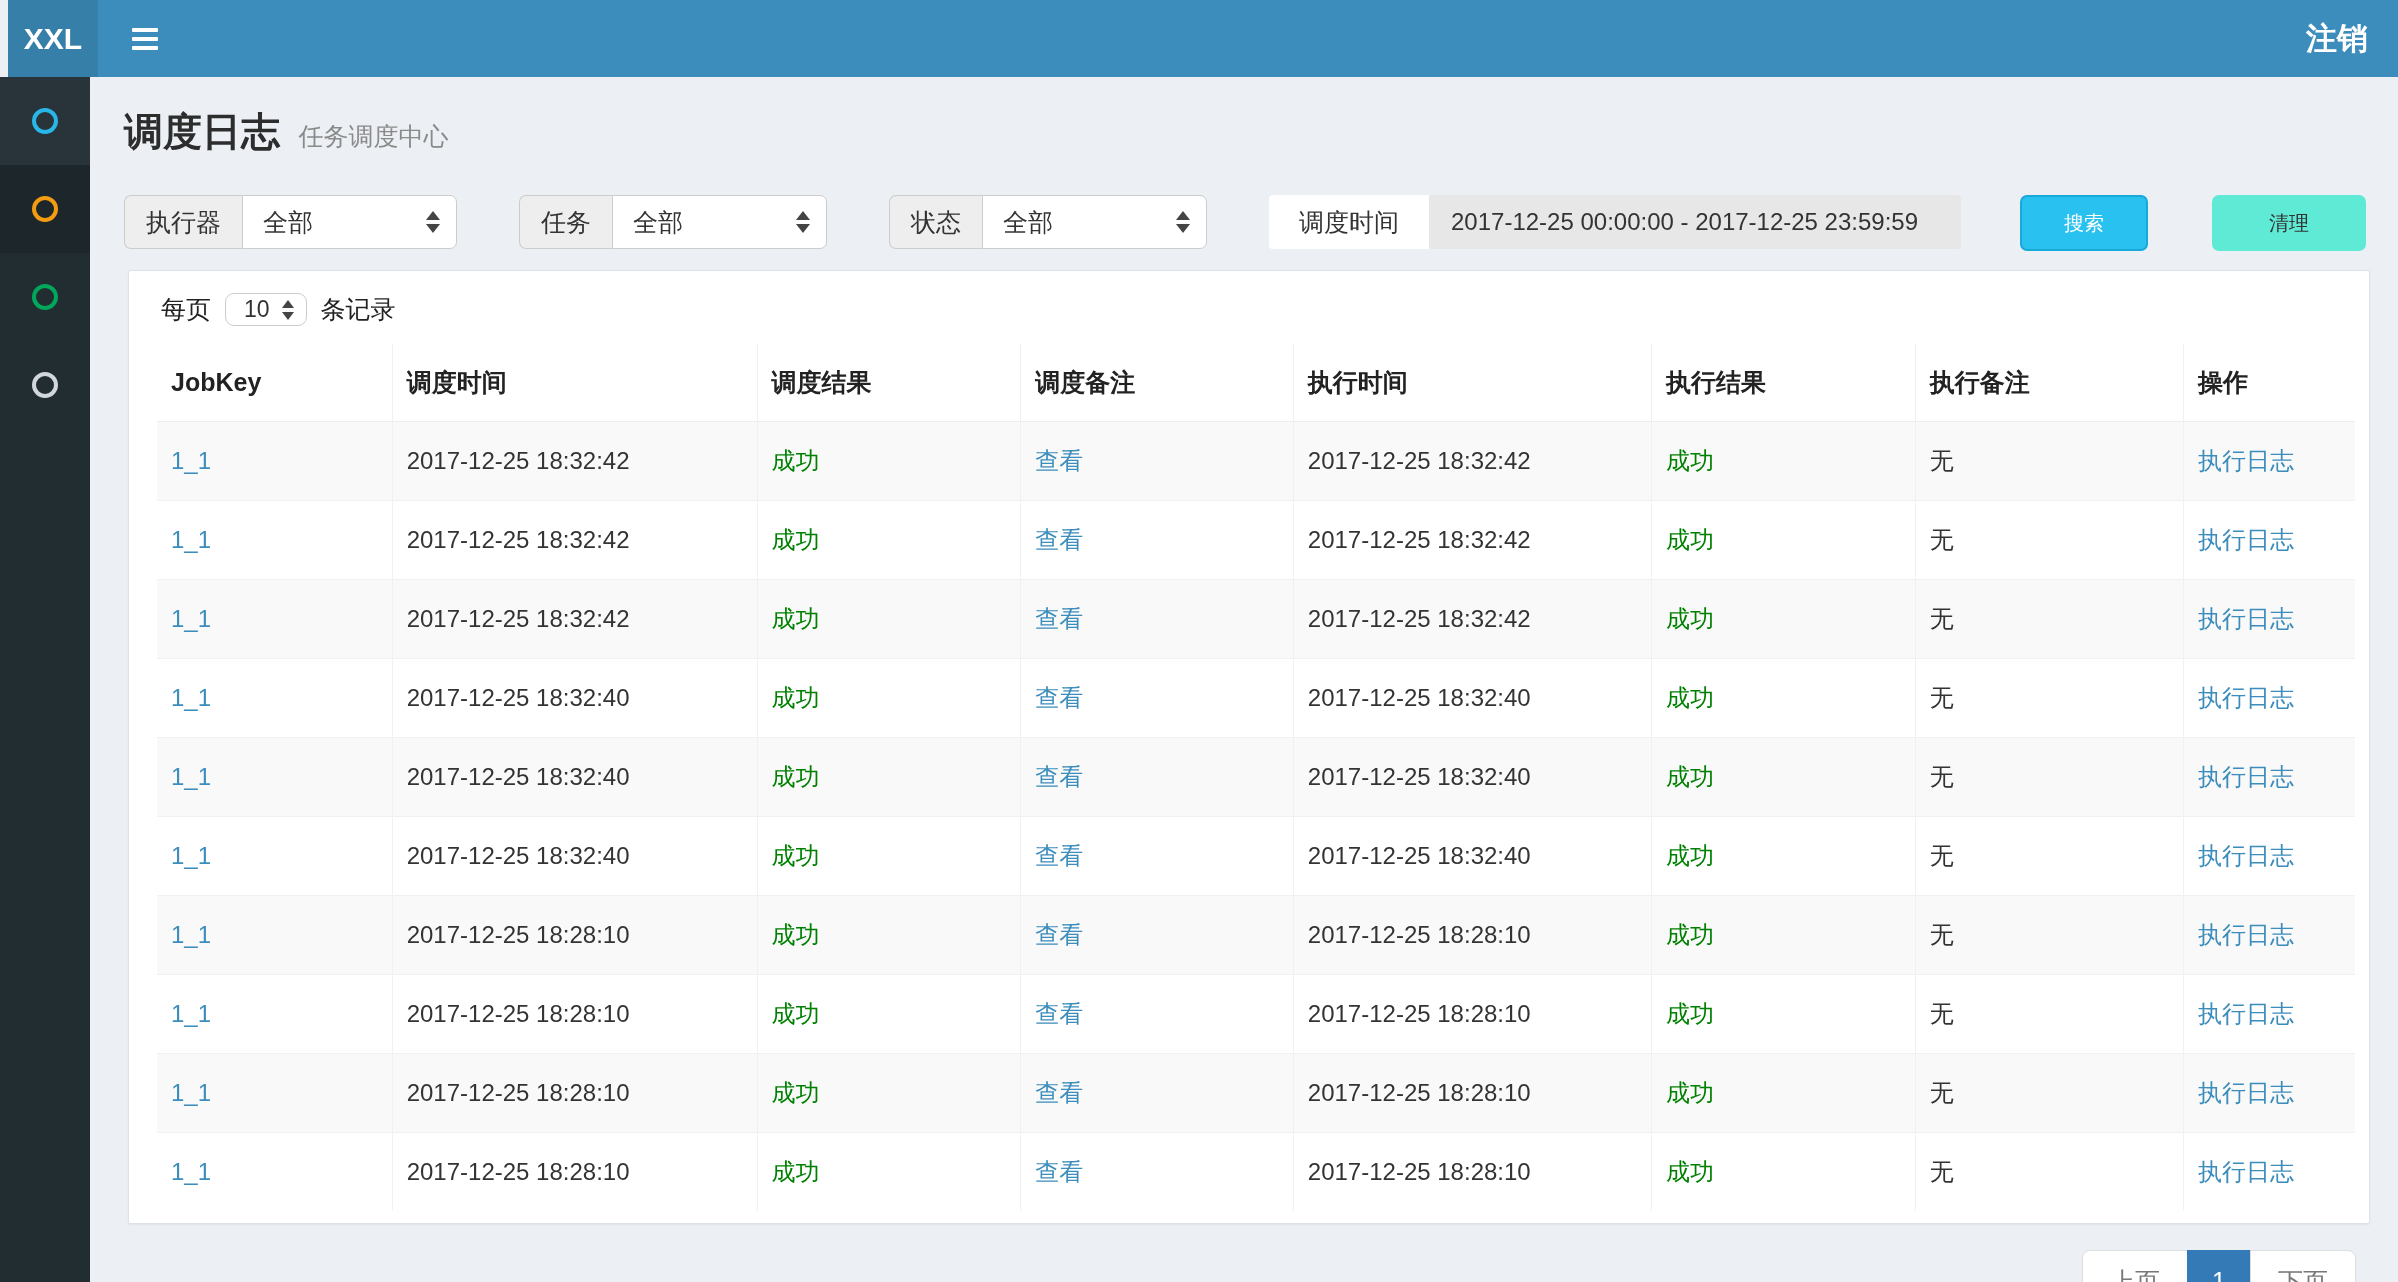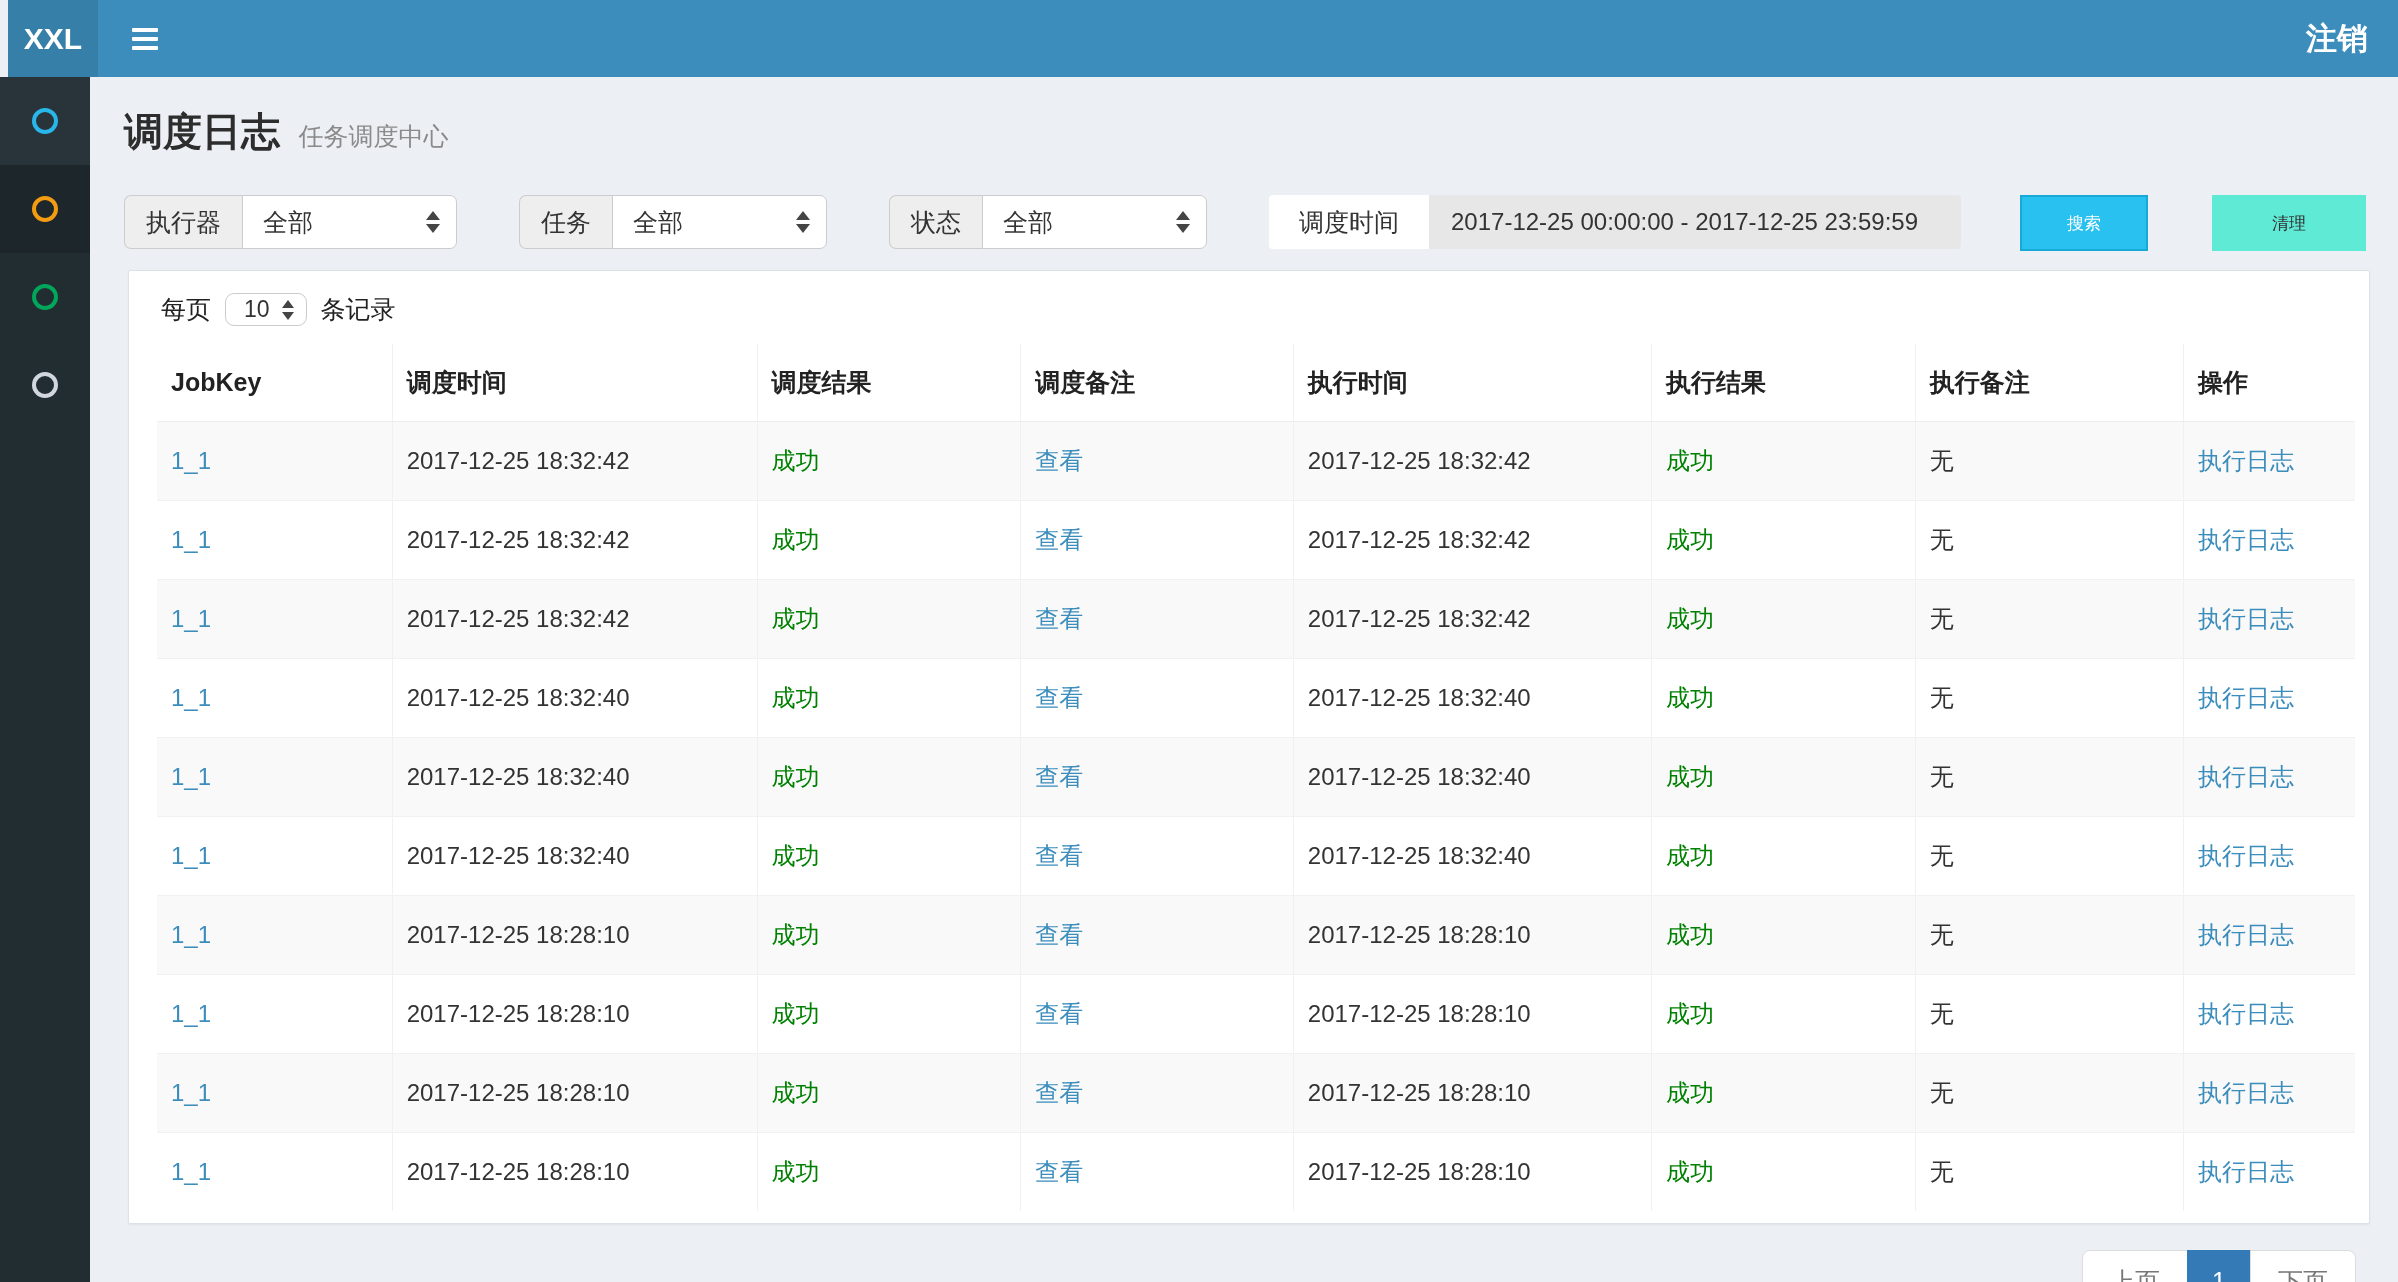--- a/index.html
+++ b/index.html
@@ -84,21 +84,21 @@
     display: flex; align-items: center; padding: 0 30px;
     border-radius: 4px 0 0 4px; white-space: nowrap;
   }
   .time-input {
     width: 532px; background: #e7e7e7; border: none; outline: none;
     font-size: 24px; color: #333; padding: 12px 22px;
     font-family: "Liberation Sans", "DejaVu Sans", sans-serif;
     border-radius: 0 4px 4px 0;
   }
 
-  .btn { height: 56px; border-radius: 0; font-size: 17px; cursor: pointer;
+  .btn { height: 56px; border-radius: 7px; font-size: 20px; cursor: pointer;
          display: flex; align-items: center; justify-content: center; border: none;
          font-family: "Liberation Sans", "DejaVu Sans", sans-serif; }
   .btn-search {
     width: 128px; background: var(--search-btn, #29c1f0);
     border: 2px solid #17aad8; color: #fff; margin-left: auto;
   }
   .btn-clear { width: 154px; background: #5eead4; color: #333; margin-left: 64px; }
 
   
   .box {

